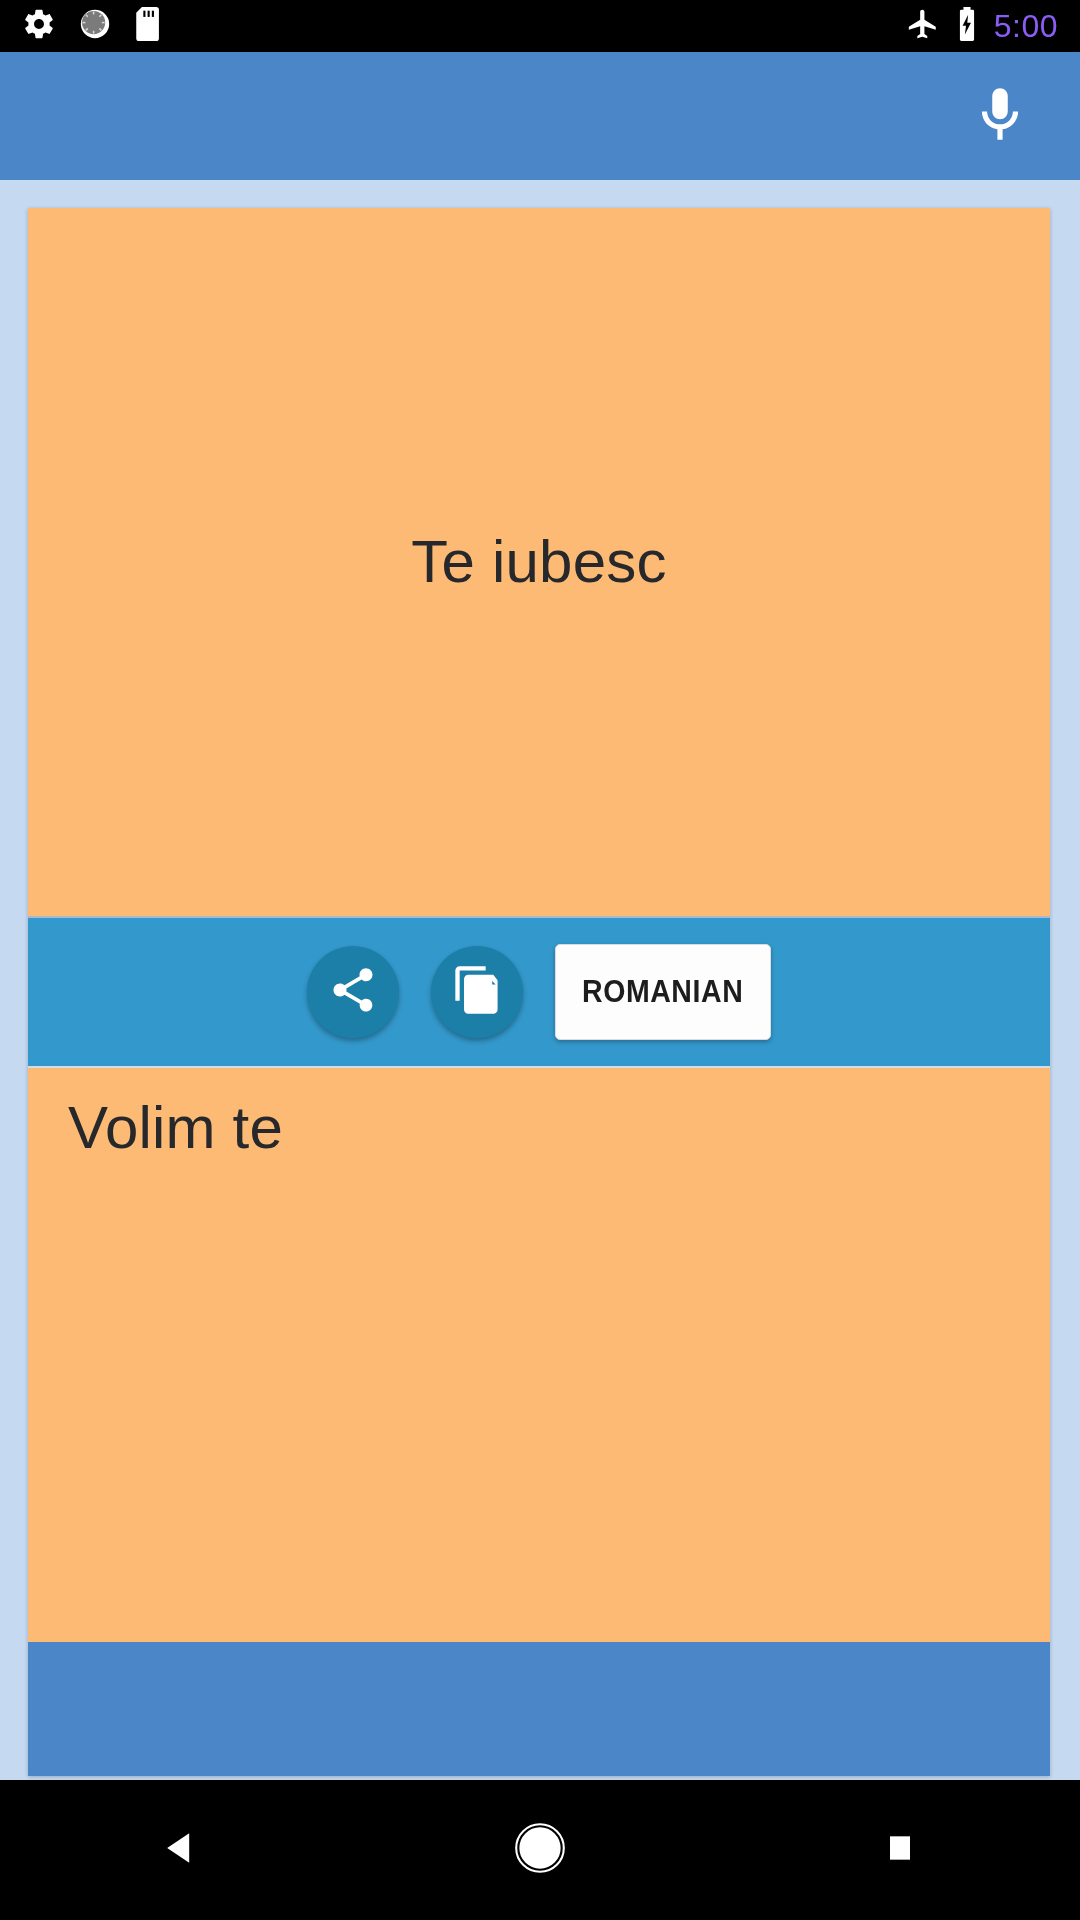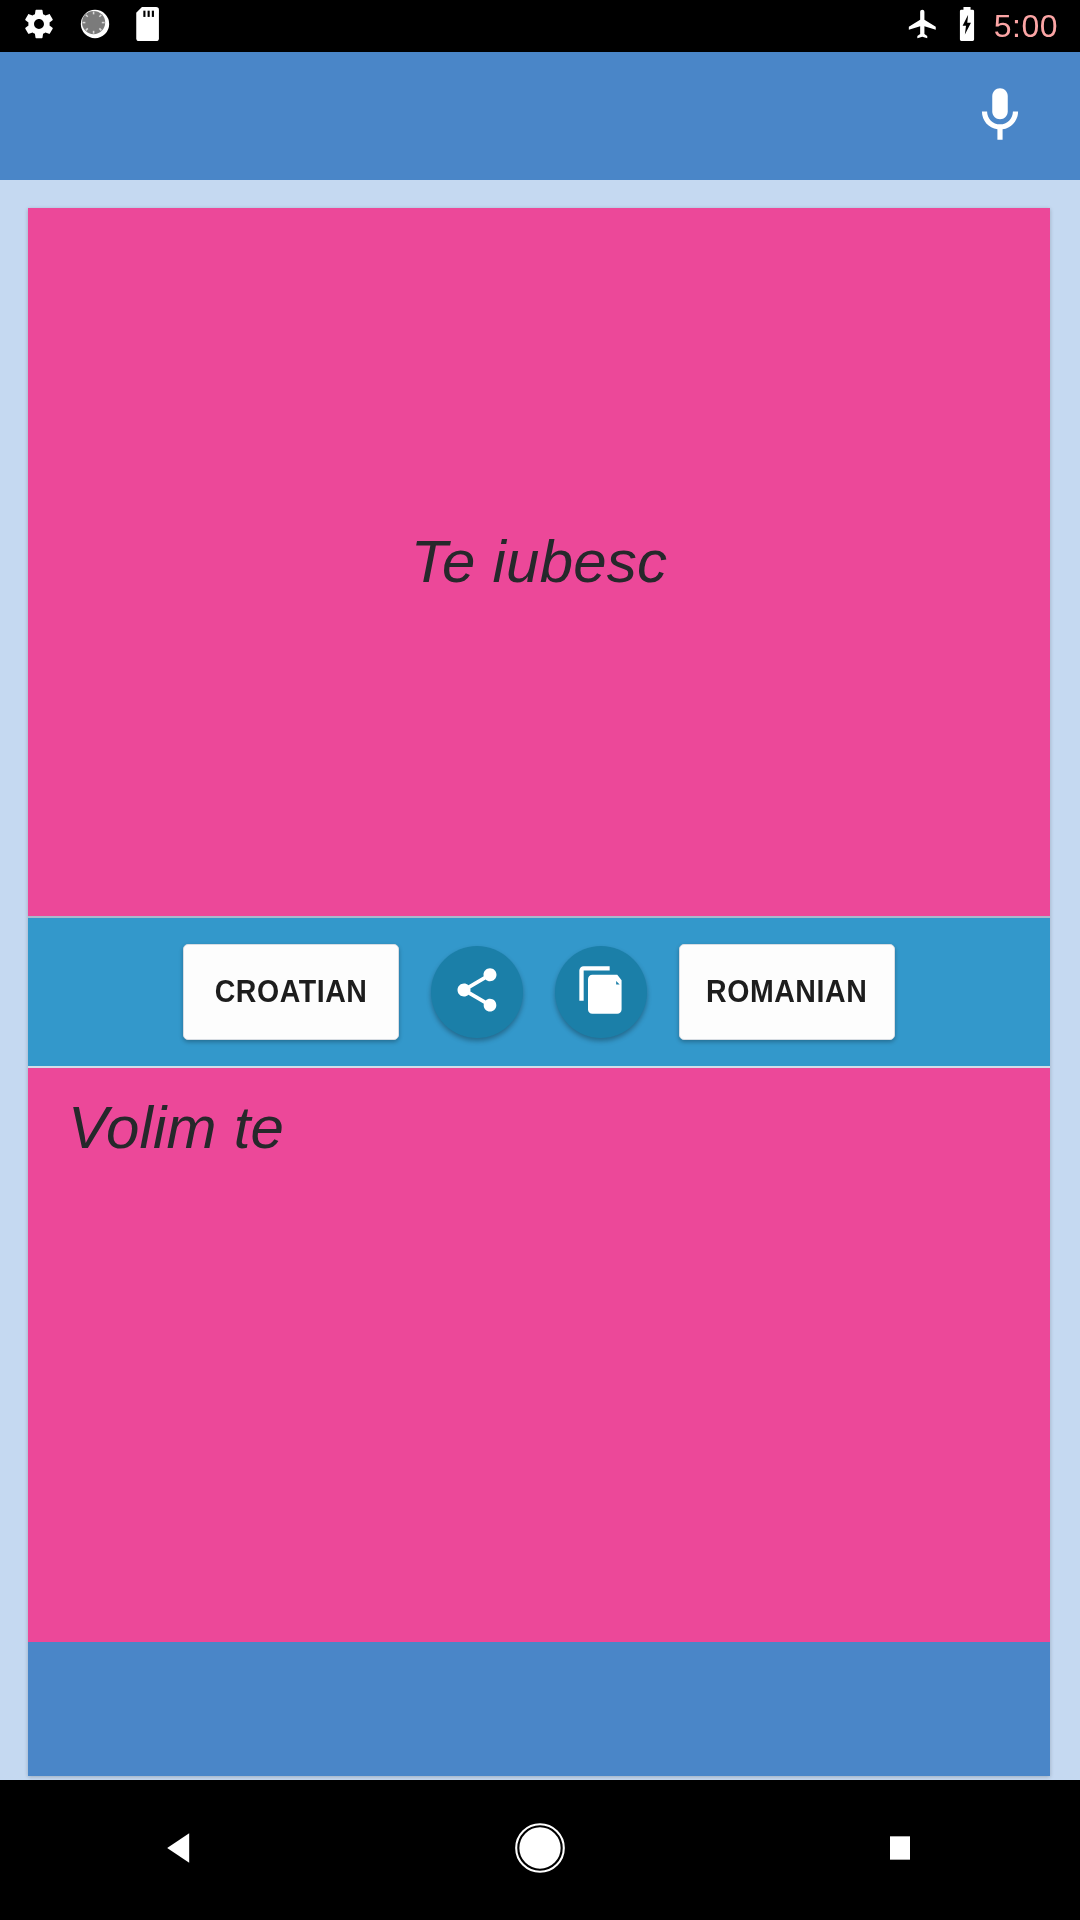--- a/index.html
+++ b/index.html
@@ -22,21 +22,21 @@
     background:#000000;
     display:flex; align-items:center;
     padding:0 22px;
   }
   .status-left { display:flex; align-items:center; gap:22px; }
   .status-right {
     margin-left:auto;
     display:flex; align-items:center; gap:16px;
   }
   .status-time {
-    color:#fca5a5; font-size:32px;
+    color:#8b5cf6; font-size:32px;
     font-weight:400; letter-spacing:0.5px;
     line-height:1;
   }
   .sb-icon { display:block; }
 
   
   .app-bar {
     position:absolute; top:52px; left:0;
     width:1080px; height:128px;
     background:#4a86c8;
@@ -54,23 +54,22 @@
     position:absolute;
     left:28px; top:208px;
     width:1022px; height:1568px;
     background:#ffffff;
     box-shadow:0 1px 4px rgba(0,0,0,0.22);
     overflow:hidden;
     display:flex; flex-direction:column;
   }
 
   .text-pane {
-    background:#ec4899;
+    background:#fdba74;
     position:relative;
-    font-style:italic;
   }
   .pane-top {
     height:708px;
     display:flex; align-items:center; justify-content:center;
   }
   .pane-bottom {
     height:574px;
     display:flex; align-items:flex-start; 
     padding-top:24px;
   }
@@ -211,23 +210,20 @@
   </div>
 
   <div class="card">
 
     <div class="text-pane pane-top">
       <div class="trans-text">Te iubesc</div>
     </div>
 
     <div class="toolbar">
 
-      <div class="lang-btn">
-        <span>CROATIAN</span>
-      </div>
 
       <div class="circle-btn">
         <span>
           <svg width="52" height="52" viewBox="0 0 24 24" fill="#ffffff">
             <path d="M18 16.08c-.76 0-1.44.3-1.96.77L8.91 12.7c.05-.23.09-.46.09-.7s-.04-.47-.09-.7l7.05-4.11c.54.5 1.25.81 2.04.81 1.66 0 3-1.34 3-3s-1.34-3-3-3-3 1.34-3 3c0 .24.04.47.09.7L8.04 9.81C7.5 9.31 6.79 9 6 9c-1.66 0-3 1.34-3 3s1.34 3 3 3c.79 0 1.5-.31 2.04-.81l7.12 4.16c-.05.21-.08.43-.08.65 0 1.61 1.31 2.92 2.92 2.92 1.61 0 2.92-1.31 2.92-2.92s-1.31-2.92-2.92-2.92z"></path>
           </svg>
         </span>
       </div>
 
       <div class="circle-btn">

